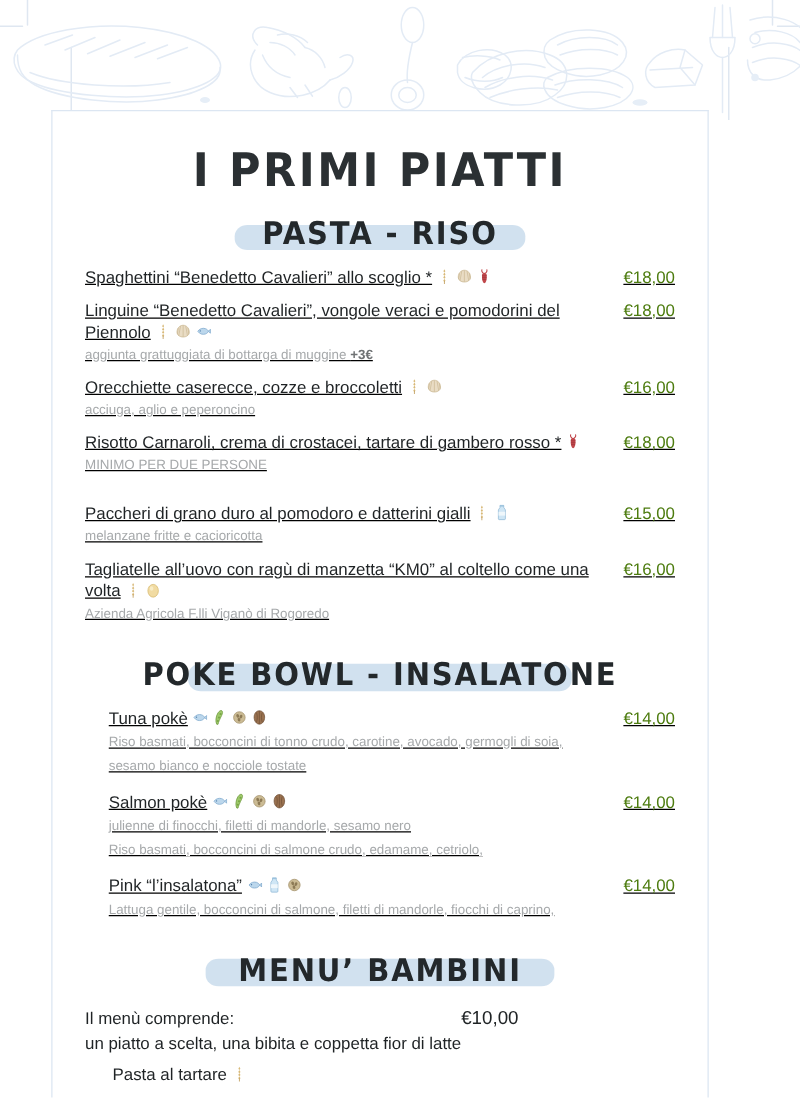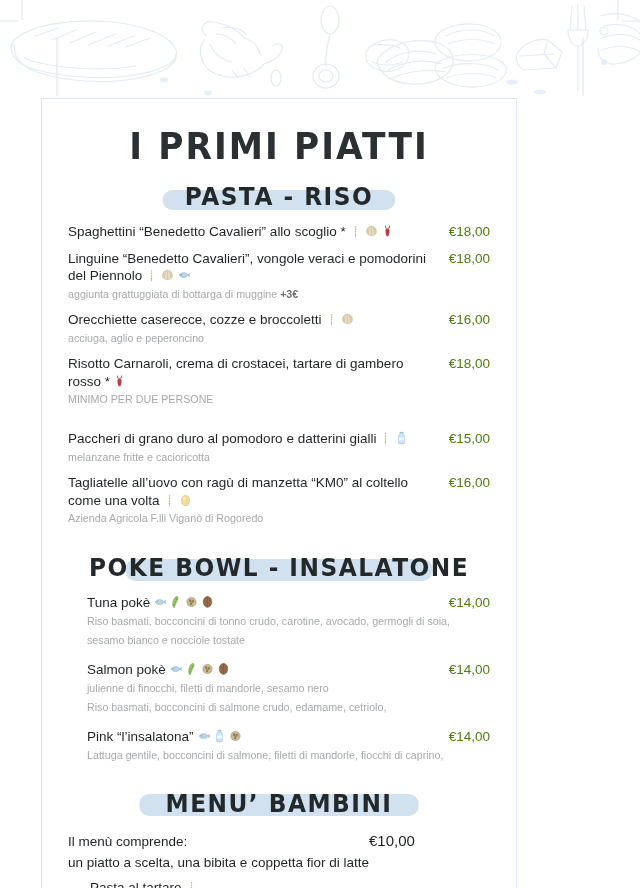--- a/index.html
+++ b/index.html
@@ -26,22 +26,22 @@
     width: 640px; height: 96px;
     overflow: hidden;
     pointer-events: none;
   }
   #deco-band svg { display: block; }
 
   
   #card {
     position: absolute;
     left: 41px;
-    top: 98px;
-    width: 476px;
+    top: 88px;
+    width: 526px;
     height: 790px;
     background: #ffffff;
     border: 1px solid #dce6f2;
     border-bottom: none;
   }
 
   
   .page-title {
     text-align: center;
     margin-top: 26px;
@@ -83,21 +83,21 @@
   #head-pasta  { margin-top: 14px; }
   #head-pasta  .brush { width: 250px; height: 20px; top: 62%; }
   #head-poke   { margin-top: 26px; }
   #head-poke   .brush { width: 330px; height: 22px; top: 58%; }
   #head-bambini{ margin-top: 24px; }
   #head-bambini .brush { width: 300px; height: 22px; top: 56%; }
 
   
   .items { margin: 12px 26px 0 26px; }
 
-  .dish { position: relative; margin-bottom: 9px; }
+  .dish { position: relative; margin-bottom: 9px; text-decoration: underline; }
   .dish.gap-before { margin-top: 22px; }
 
   .dish-line {
     display: flex;
     align-items: baseline;
     justify-content: space-between;
     gap: 8px;
   }
   .dish-name {
     font-size: 13.5px;

